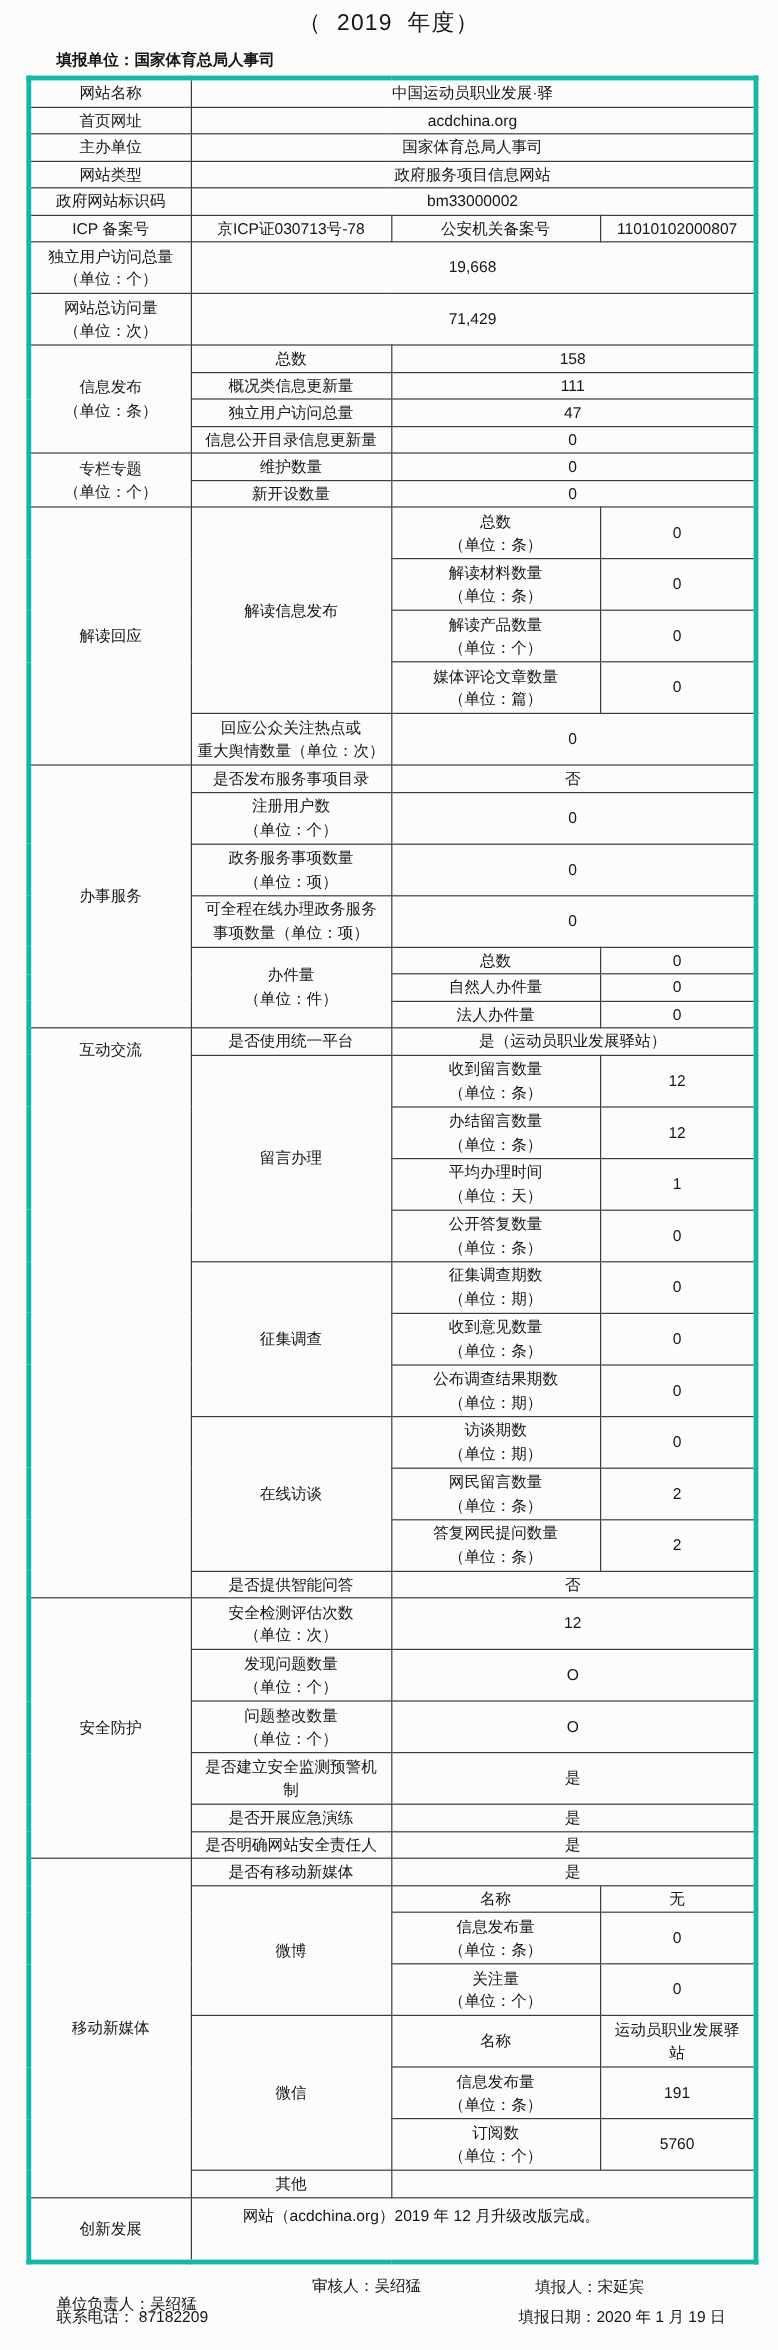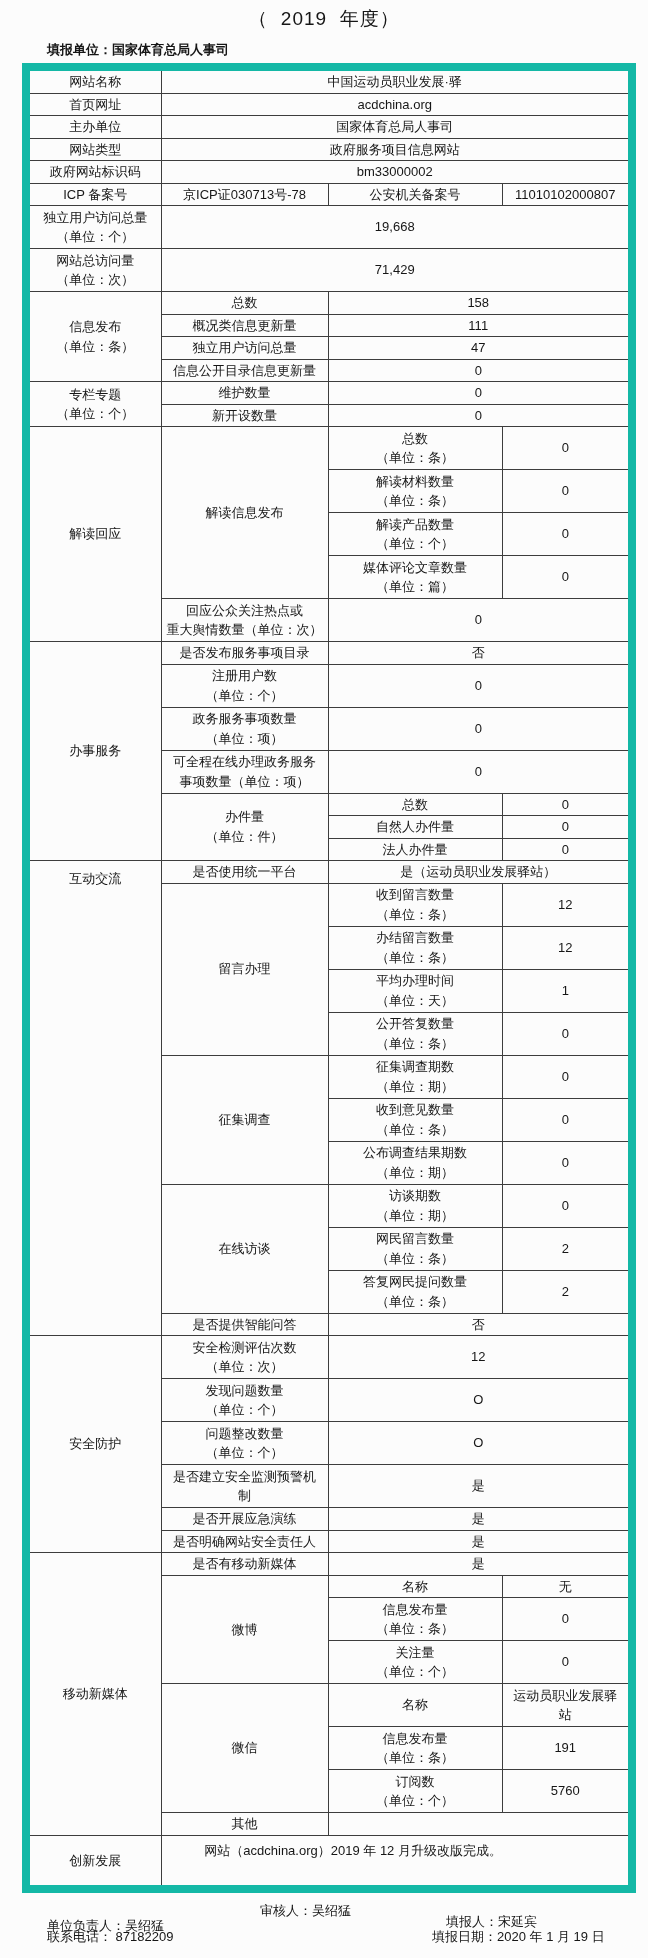--- a/index.html
+++ b/index.html
@@ -29,21 +29,21 @@
   .unit-line {
     margin: 9px 0 4px 47px;
     font-size: 13px;
     font-weight: bold;
   }
   table.report {
     border-collapse: collapse;
     table-layout: fixed;
     width: 606px;
     margin-left: 22px;
-    border: 8px solid #14b8a6;
+    border: 4px solid #14b8a6;
   }
   col.c1 { width: 135px; }
   col.c2 { width: 167px; }
   col.c3 { width: 174px; }
   col.c4 { width: 130px; }
   td {
     border: 1px solid #3d3d3d;
     text-align: center;
     vertical-align: middle;
     font-size: 13px;
@@ -59,21 +59,21 @@
   td.innov-text {
     text-align: left;
     vertical-align: top;
     padding: 5px 22px;
     text-indent: 1.6em;
   }
   .footer { position: relative; width: 648px; height: 56px; font-size: 13px; }
   .footer span { position: absolute; white-space: nowrap; }
   .f-resp  { left: 47px;  top: 24px; }
   .f-rev   { left: 260px; top: 9px; }
-  .f-fill  { left: 446px; top: 20px; }
+  .f-fill  { left: 446px; top: 10px; }
   .f-phone { left: 47px;  top: 35px; }
   .f-date  { left: 432px; top: 35px; }
 </style>
 </head>
 <body>
 
 <div class="page">
 
   <div class="subtitle">（  2019  年度）</div>
   <div class="unit-line">填报单位：国家体育总局人事司</div>

